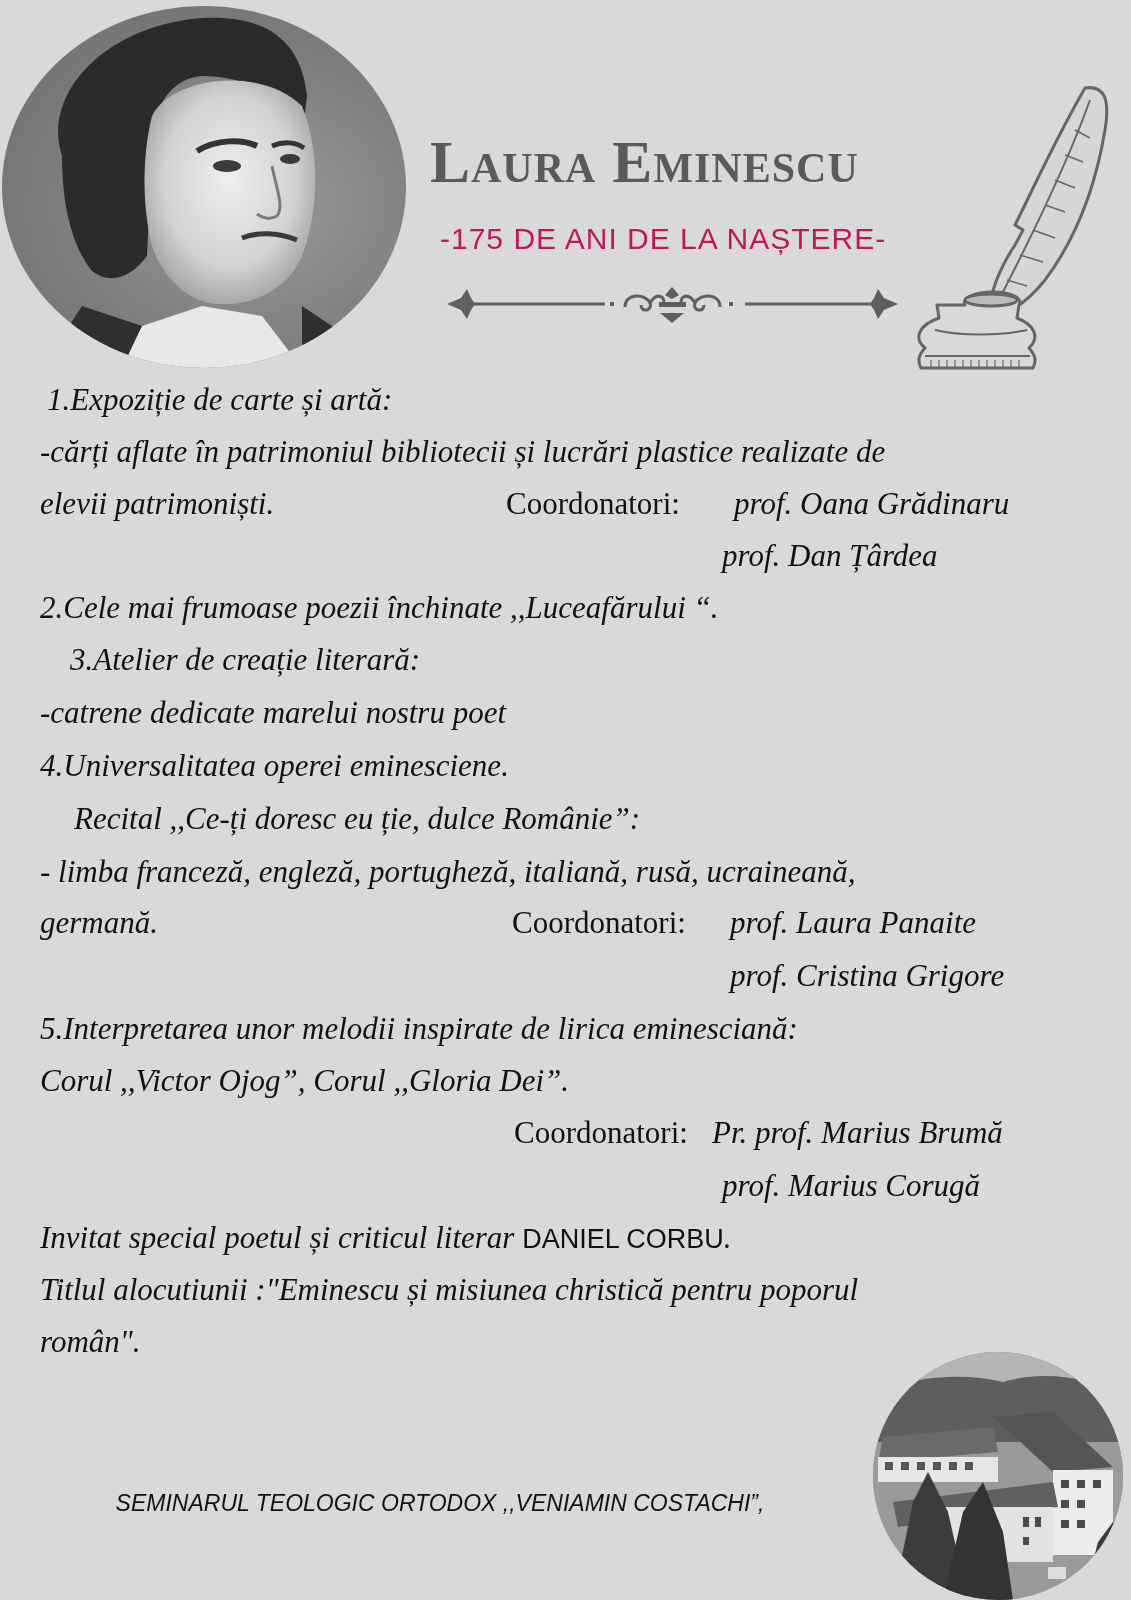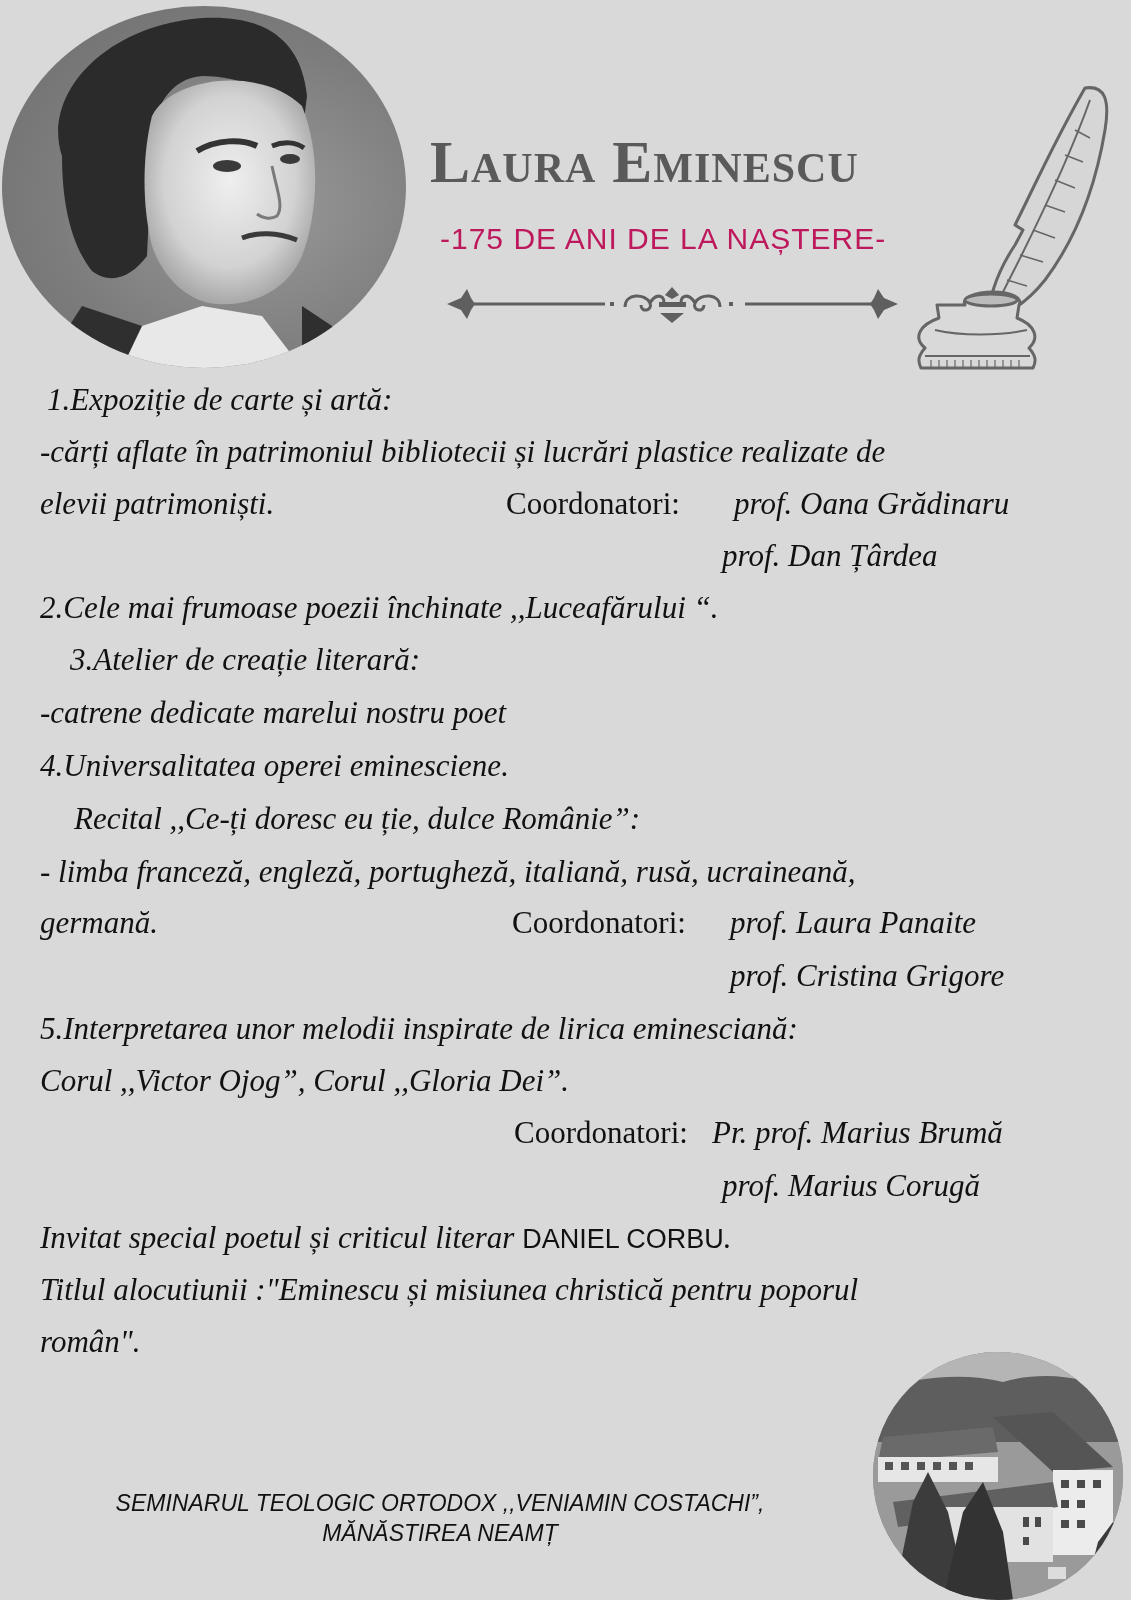--- a/index.html
+++ b/index.html
@@ -176,21 +176,20 @@
 <div class="line" style="left:722px; top:1166px;">prof. Marius Corugă</div>
 
 <div class="line" style="left:40px; top:1218px;">
   <span>Invitat special poetul și criticul literar </span><span class="bold-name">DANIEL CORBU</span><span>.</span>
 </div>
 <div class="line" style="left:40px; top:1270px;">Titlul alocutiunii :"Eminescu și misiunea christică pentru poporul</div>
 <div class="line" style="left:40px; top:1322px;">român".</div>
 
 <div class="abs footer">
   <div>SEMINARUL TEOLOGIC ORTODOX ,,VENIAMIN COSTACHI”,</div>
-  <div>MĂNĂSTIREA NEAMȚ</div>
 </div>
 
 <div class="abs building">
   <svg viewBox="0 0 250 248">
     <rect width="250" height="248" fill="#9a9a9a"></rect>
     <rect y="0" width="250" height="40" fill="#b5b5b5"></rect>
     <path d="M0,40 C40,25 90,20 130,30 C170,18 220,25 250,45 L250,90 L0,90 Z" fill="#5e5e5e"></path>
 
     <path d="M10,85 L120,75 L125,100 L5,110 Z" fill="#6a6a6a"></path>
     <rect x="5" y="105" width="120" height="25" fill="#e6e6e6"></rect>

